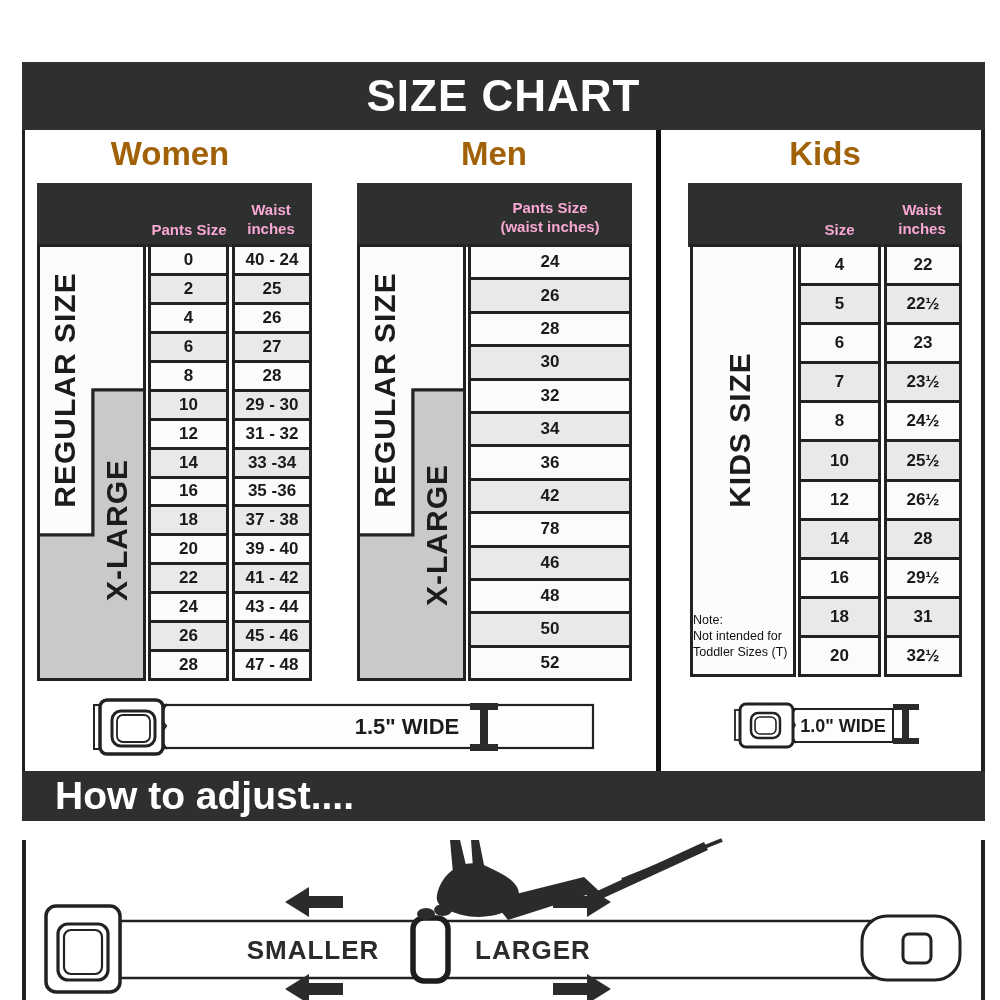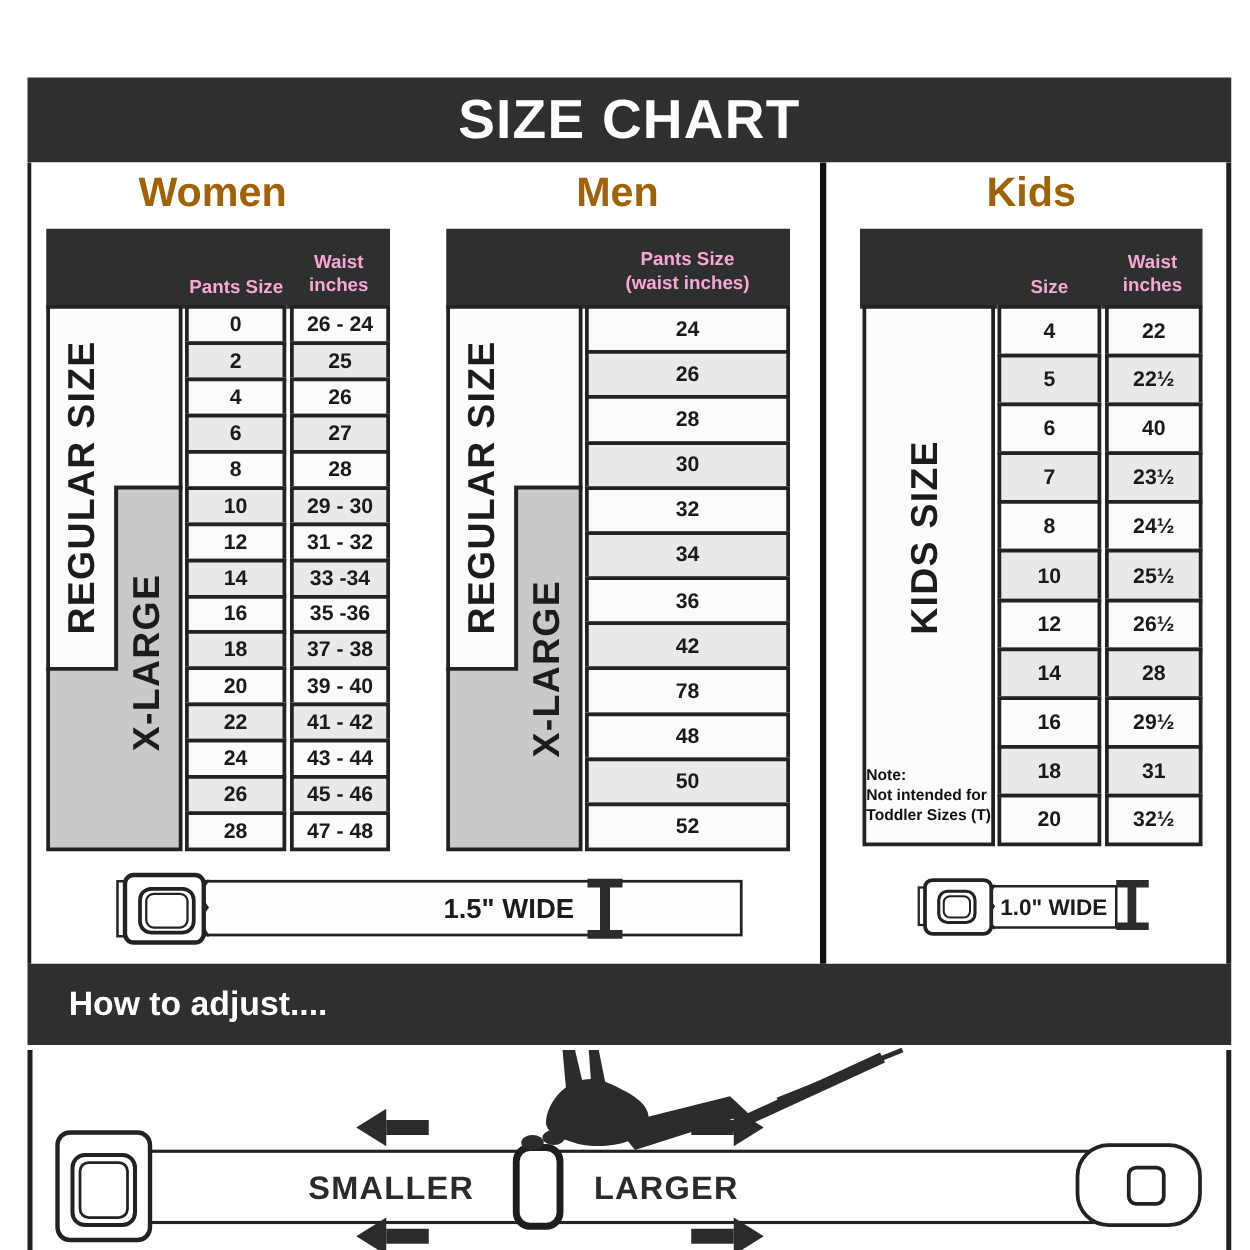--- a/index.html
+++ b/index.html
@@ -19,24 +19,24 @@
     font-size:33px; font-weight:bold; color:#a16207; }
   .thead { background:#2e2f2f; height:64px; top:143px; }
   .thead-label { position:absolute; color:#f9a8d4; font-size:15px; font-weight:bold;
     text-align:center; line-height:19px; }
   .col-stack { position:absolute; display:flex; flex-direction:column; }
   .cell { flex:1; margin-top:-3px; border:3px solid #222; background:#FBFBF9;
     display:flex; align-items:center; justify-content:center;
     font-weight:bold; font-size:17px; color:#1a1a1a; box-sizing:border-box; }
   .cell:first-child { margin-top:0; }
   .cell.alt { background:#E9E9E7; }
-  #kids-note { left:693px; top:572px; width:104px; font-size:12.5px; font-weight:bold;
+  #kids-note { left:693px; top:572px; width:104px; font-size:12.5px; font-weight:normal;
     color:#111; line-height:16px; }
-  #adjust-banner { left:22px; top:731px; width:963px; height:65px;
-    display:flex; align-items:center; font-size:27px; font-weight:bold;
+  #adjust-banner { left:22px; top:731px; width:963px; height:50px;
+    display:flex; align-items:center; font-size:39px; font-weight:bold;
     padding-left:33px; box-sizing:border-box; }
   #bottom-panel { left:22px; top:800px; width:963px; height:175px; background:#fff;
     border-left:4px solid #1f1f1f; border-right:4px solid #1f1f1f;
     border-bottom:5px solid #1f1f1f; box-sizing:border-box; }
   svg { position:absolute; overflow:visible; }
   svg text { font-family:"Liberation Sans", sans-serif; font-weight:bold; fill:#1c1c1c; }
   .band-label { font-size:30px; letter-spacing:1px; }
   .belt-label { font-size:22px; }
   .belt-label-small { font-size:18px; }
   .adjust-label { font-size:26px; letter-spacing:1px; fill:#2b2b2b; }
@@ -113,21 +113,21 @@
       <div class="cell alt">14</div>
       <div class="cell">16</div>
       <div class="cell alt">18</div>
       <div class="cell">20</div>
       <div class="cell alt">22</div>
       <div class="cell">24</div>
       <div class="cell alt">26</div>
       <div class="cell">28</div>
     </div>
   <div class="col-stack" style="left:232px; top:204px; width:80px; height:437px;">
-      <div class="cell">26 - 24</div>
+      <div class="cell">40 - 24</div>
       <div class="cell alt">25</div>
       <div class="cell">26</div>
       <div class="cell alt">27</div>
       <div class="cell">28</div>
       <div class="cell alt">29 - 30</div>
       <div class="cell">31 - 32</div>
       <div class="cell alt">33 -34</div>
       <div class="cell">35 -36</div>
       <div class="cell alt">37 - 38</div>
       <div class="cell">39 - 40</div>
@@ -139,41 +139,42 @@
   <div class="col-stack" style="left:468px; top:204px; width:164px; height:437px;">
       <div class="cell">24</div>
       <div class="cell alt">26</div>
       <div class="cell">28</div>
       <div class="cell alt">30</div>
       <div class="cell">32</div>
       <div class="cell alt">34</div>
       <div class="cell">36</div>
       <div class="cell alt">42</div>
       <div class="cell">78</div>
+      <div class="cell alt">46</div>
       <div class="cell">48</div>
       <div class="cell alt">50</div>
       <div class="cell">52</div>
     </div>
   <div class="col-stack" style="left:798px; top:204px; width:83px; height:433px;">
       <div class="cell">4</div>
       <div class="cell alt">5</div>
       <div class="cell">6</div>
       <div class="cell alt">7</div>
       <div class="cell">8</div>
       <div class="cell alt">10</div>
       <div class="cell">12</div>
       <div class="cell alt">14</div>
       <div class="cell">16</div>
       <div class="cell alt">18</div>
       <div class="cell">20</div>
     </div>
   <div class="col-stack" style="left:884px; top:204px; width:78px; height:433px;">
       <div class="cell">22</div>
       <div class="cell alt">22½</div>
-      <div class="cell">40</div>
+      <div class="cell">23</div>
       <div class="cell alt">23½</div>
       <div class="cell">24½</div>
       <div class="cell alt">25½</div>
       <div class="cell">26½</div>
       <div class="cell alt">28</div>
       <div class="cell">29½</div>
       <div class="cell alt">31</div>
       <div class="cell">32½</div>
     </div>
 

